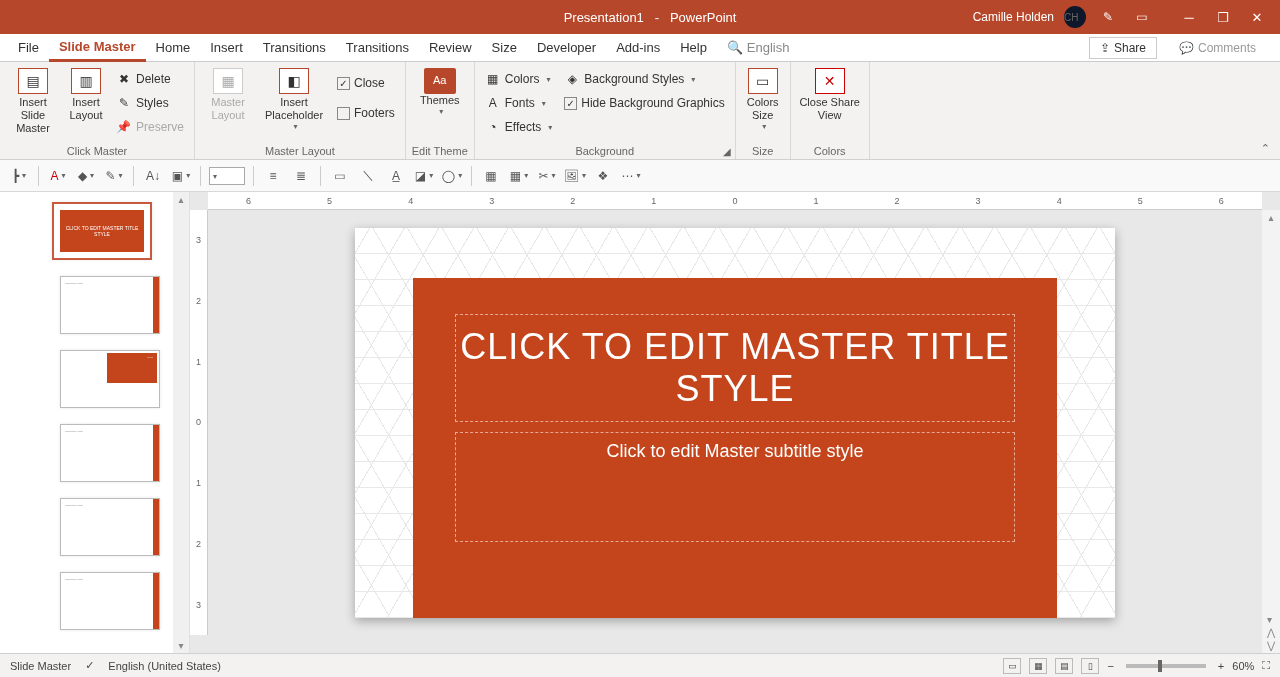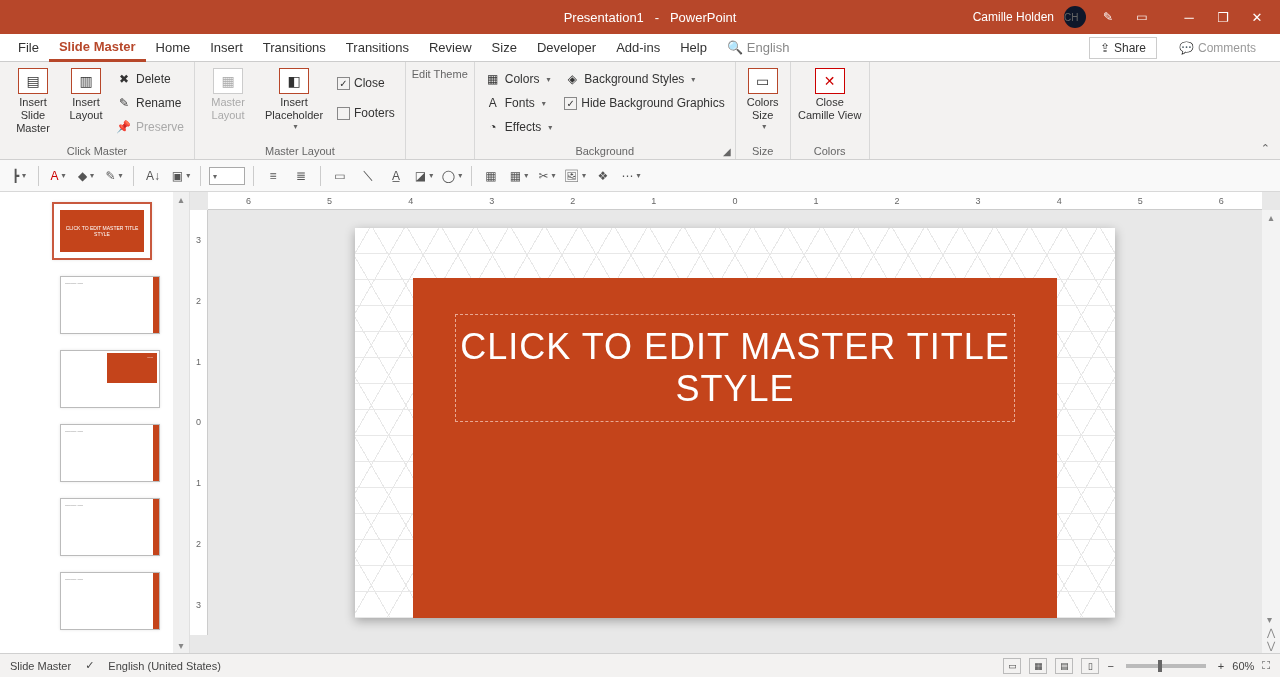--- a/index.html
+++ b/index.html
@@ -136,21 +136,21 @@
         <div class="ico">▥</div>
         <span>Insert Layout</span>
       </div>
       <div class="small-col">
         <div class="small-row">
             <span class="small-ico">✖</span>
             <span>Delete</span>
           </div>
         <div class="small-row">
             <span class="small-ico">✎</span>
-            <span>Rename</span>
+            <span>Styles</span>
           </div>
         <div class="small-row" style="color:#aaa;">
             <span class="small-ico">📌</span>
             <span>Preserve</span>
           </div>
       </div>
     </div>
     <div class="label">Click Master</div>
   </div>
 
@@ -172,20 +172,26 @@
         <div class="small-row">
             <span class="chk"></span>
             <span>Footers</span>
           </div>
       </div>
     </div>
     <div class="label">Master Layout</div>
   </div>
 
   <div class="ribbon-group">
+    <div class="body">
+      <div class="big-btn dd">
+        <div class="themes-ico">Aa</div>
+        <span>Themes</span>
+      </div>
+    </div>
     <div class="label">Edit Theme</div>
   </div>
 
   <div class="ribbon-group" style="position:relative;">
     <div class="body">
       <div class="small-col">
         <div class="small-row dd">
             <span class="small-ico">▦</span>
             <span>Colors</span>
           </div>
@@ -220,21 +226,21 @@
         <span>Colors Size</span>
       </div>
     </div>
     <div class="label">Size</div>
   </div>
 
   <div class="ribbon-group">
     <div class="body">
       <div class="big-btn" style="width:66px;">
         <div class="ico" style="color:#c00; border-color:#c00;">✕</div>
-        <span>Close Camille View</span>
+        <span>Close Share View</span>
       </div>
     </div>
     <div class="label">Colors</div>
   </div>
 
   <span class="collapse-arrow">⌃</span>
 </div>
 
 <div class="qat">
   <div class="qi dd">┣</div>
@@ -321,20 +327,23 @@
         <span>0</span>
         <span>1</span>
         <span>2</span>
         <span>3</span>
       </div>
     <div class="slide-canvas">
       <div class="red-box"></div>
       <div class="title-ph">
           <span>CLICK TO EDIT MASTER TITLE STYLE</span>
         </div>
+      <div class="subtitle-ph">
+          <span>Click to edit Master subtitle style</span>
+        </div>
     </div>
     <div class="vscroll-r">
       <span>▴</span>
       <div class="btm-ctrl">
         <span>▾</span>
         <span>⋀</span>
         <span>⋁</span>
       </div>
     </div>
   </div>

